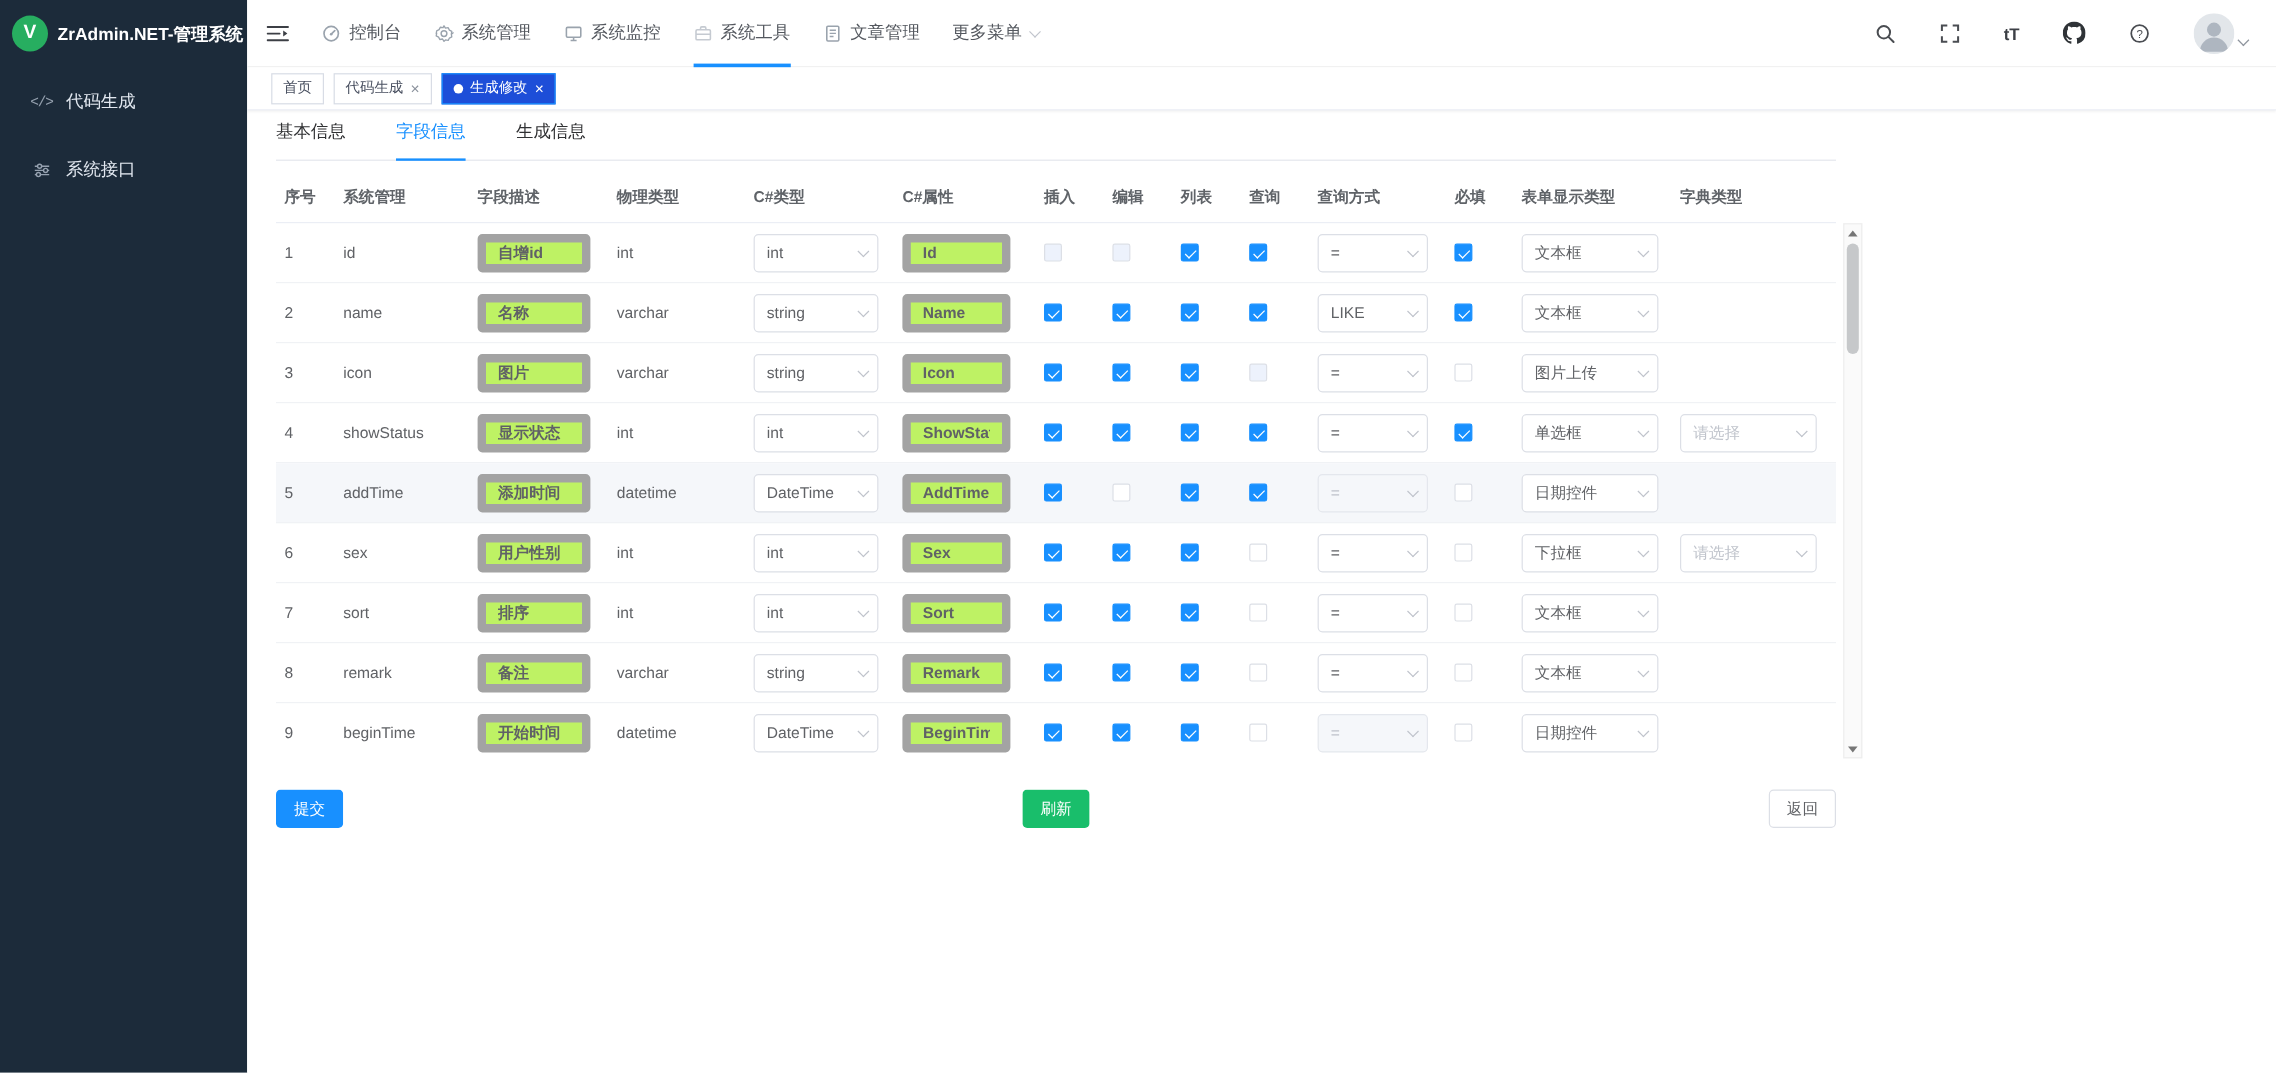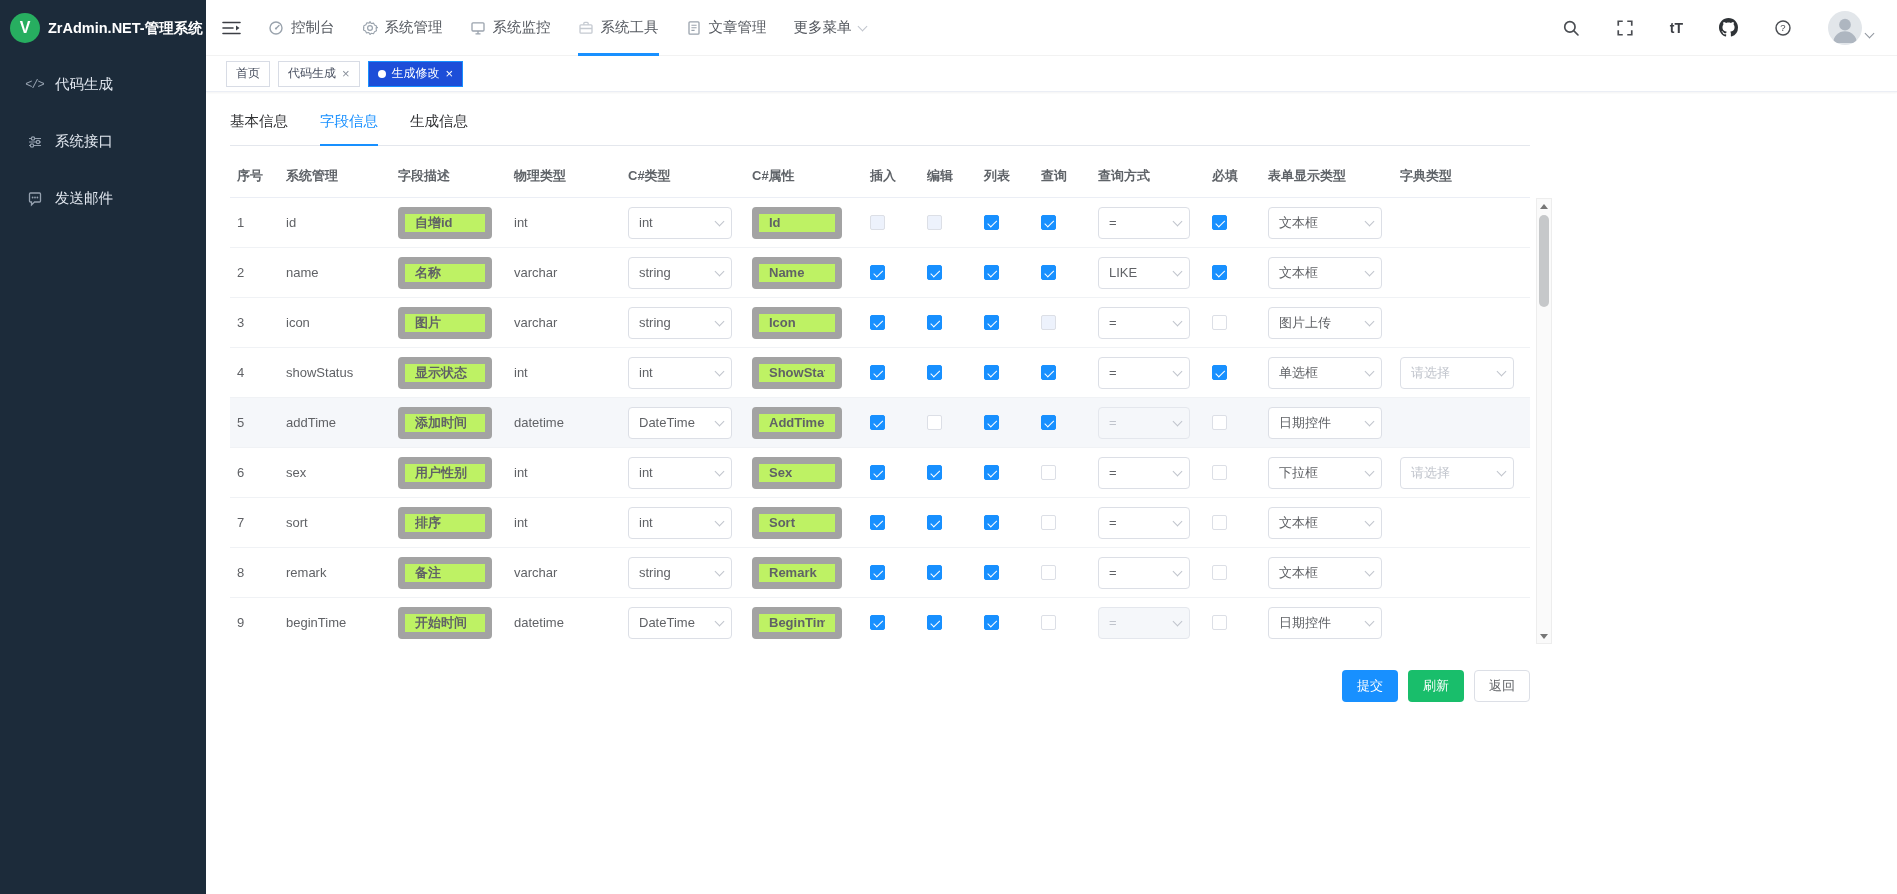--- a/index.html
+++ b/index.html
@@ -34,21 +34,21 @@
   
   .tagbar{height:36px;flex:none;display:flex;align-items:center;gap:8px;padding:0 20px;border-bottom:1px solid #ebeef5;box-shadow:0 1px 2px rgba(0,0,0,.05);}
   .tag{height:26px;display:inline-flex;align-items:center;gap:6px;padding:0 9px;border:1px solid #d8dce5;background:#fff;color:#495060;font-size:12px;cursor:pointer;white-space:nowrap;}
   .tag-close{font-size:13px;line-height:1;color:#8a919c;cursor:pointer;}
   .tag.active{background:#1d4ed8;border-color:#1890ff;color:#fff;}
   .tag.active .tag-close{color:#fff;}
   .tag-dot{width:8px;height:8px;border-radius:50%;background:#fff;display:inline-block;flex:none;}
 
   
   .content{padding:0 24px;flex:1;overflow:hidden;}
-  .page-tabs{display:flex;gap:32px;margin-top:20px;border-bottom:1px solid #e4e7ed;width:1300px;}
+  .page-tabs{display:flex;gap:42px;margin-top:8px;border-bottom:1px solid #e4e7ed;width:1300px;}
   .ptab{padding-bottom:13px;font-size:14.5px;color:#303133;cursor:pointer;border-bottom:2px solid transparent;margin-bottom:-1px;white-space:nowrap;}
   .ptab.active{color:#1890ff;border-bottom-color:#1890ff;}
 
   
   .table-area{position:relative;width:1330px;margin-top:8px;}
   .thead{display:flex;align-items:center;height:44px;width:1300px;border-bottom:1px solid #ebeef5;}
   .th{font-size:13px;color:#5f6368;font-weight:600;display:flex;align-items:center;}
   .tbody{height:446px;overflow:hidden;width:1300px;}
   .trow{display:flex;align-items:center;height:50px;border-bottom:1px solid #f0f2f5;}
   .trow.highlight{background:#f5f7fa;}
@@ -86,21 +86,21 @@
 
   
   .vscroll{position:absolute;left:1306px;top:44px;width:16px;height:446px;background:#fafafa;border:1px solid #ededed;display:flex;flex-direction:column;align-items:center;}
   .vs-btn{height:14px;width:100%;display:flex;align-items:center;justify-content:center;flex:none;cursor:pointer;}
   .tri-up{width:0;height:0;border-left:4px solid transparent;border-right:4px solid transparent;border-bottom:5px solid #767676;}
   .tri-down{width:0;height:0;border-left:4px solid transparent;border-right:4px solid transparent;border-top:5px solid #767676;}
   .vs-thumb{width:10px;height:92px;background:#c6c8ca;border-radius:5px;margin-top:2px;cursor:pointer;}
   .vs-spacer{flex:1;}
 
   
-  .footer-actions{width:1300px;display:flex;justify-content:flex-end;gap:10px;margin-top:26px;}
+  .footer-actions{width:1300px;display:flex;justify-content:space-between;gap:10px;margin-top:26px;}
   .btn{height:32px;padding:0 14px;border-radius:4px;font-size:13px;cursor:pointer;border:1px solid transparent;font-family:inherit;white-space:nowrap;}
   .btn.primary{background:#1890ff;color:#fff;}
   .btn.success{background:#19be6b;color:#fff;}
   .btn.plain{background:#fff;border-color:#dcdfe6;color:#606266;}
 </style>
 </head>
 <body>
 
 <div class="layout">
 
@@ -117,31 +117,20 @@
       <div class="menu-item">
         <span class="mi-icon">
           <svg width="16" height="16" viewBox="0 0 16 16">
               <path d="M2 4.5h12M2 8h12M2 11.5h12" stroke="currentColor" stroke-width="1.2"></path>
               <circle cx="6" cy="4.5" r="1.7" fill="#1c2b3a" stroke="currentColor" stroke-width="1.2"></circle>
               <circle cx="11" cy="8" r="1.7" fill="#1c2b3a" stroke="currentColor" stroke-width="1.2"></circle>
               <circle cx="5" cy="11.5" r="1.7" fill="#1c2b3a" stroke="currentColor" stroke-width="1.2"></circle>
             </svg>
         </span>
         <span>系统接口</span>
-      </div>
-      <div class="menu-item">
-        <span class="mi-icon">
-          <svg width="16" height="16" viewBox="0 0 16 16">
-              <path d="M2.5 3A1 1 0 0 1 3.5 2h9a1 1 0 0 1 1 1v7a1 1 0 0 1-1 1H7.5l-3 3v-3h-1a1 1 0 0 1-1-1z" fill="none" stroke="currentColor" stroke-width="1.3"></path>
-              <circle cx="5.6" cy="6.5" r=".9" fill="currentColor"></circle>
-              <circle cx="8" cy="6.5" r=".9" fill="currentColor"></circle>
-              <circle cx="10.4" cy="6.5" r=".9" fill="currentColor"></circle>
-            </svg>
-        </span>
-        <span>发送邮件</span>
       </div>
     </nav>
   </aside>
 
   <div class="main">
 
     <header class="navbar">
       <span class="hamburger">
         <svg width="19" height="16" viewBox="0 0 19 16">
             <path d="M1 2.5h17M1 8h10M1 13.5h17" stroke="currentColor" stroke-width="1.6" stroke-linecap="round"></path>

